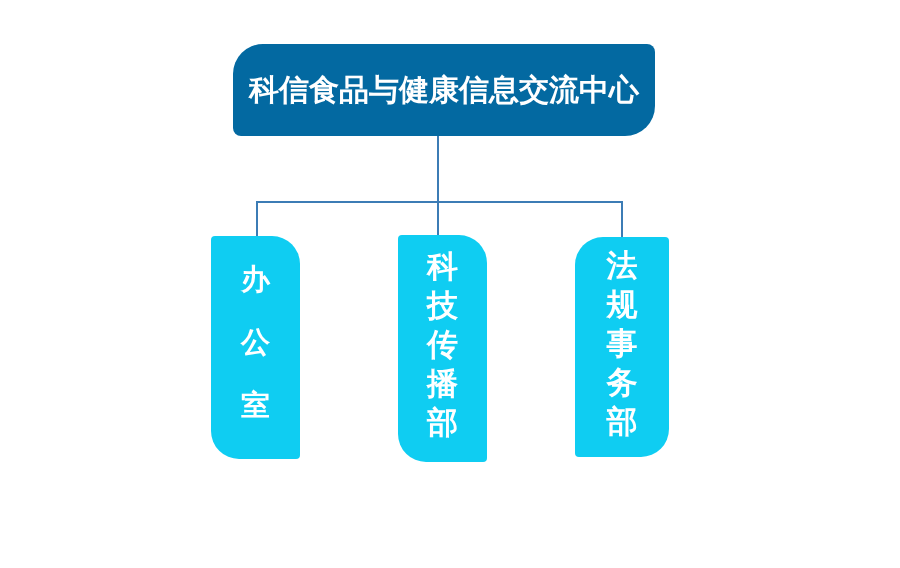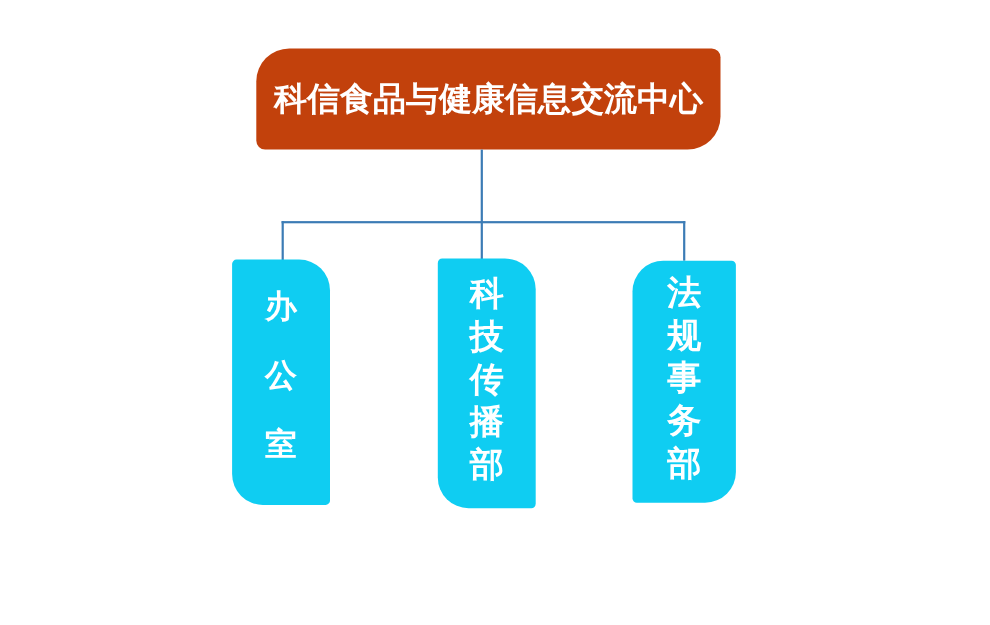--- a/index.html
+++ b/index.html
@@ -16,21 +16,21 @@
     font-family: "Liberation Sans", "DejaVu Sans", sans-serif;
   }
 
   
   .root-node {
     position: absolute;
     left: 233px;
     top: 44px;
     width: 422px;
     height: 92px;
-    background: #c2410c;
+    background: #0369a1;
     border-radius: 30px 8px 30px 8px; 
     display: flex;
     align-items: center;
     justify-content: center;
   }
   .root-node .label {
     color: #ffffff;
     font-size: 30px;
     font-weight: bold;
     letter-spacing: 0px;

